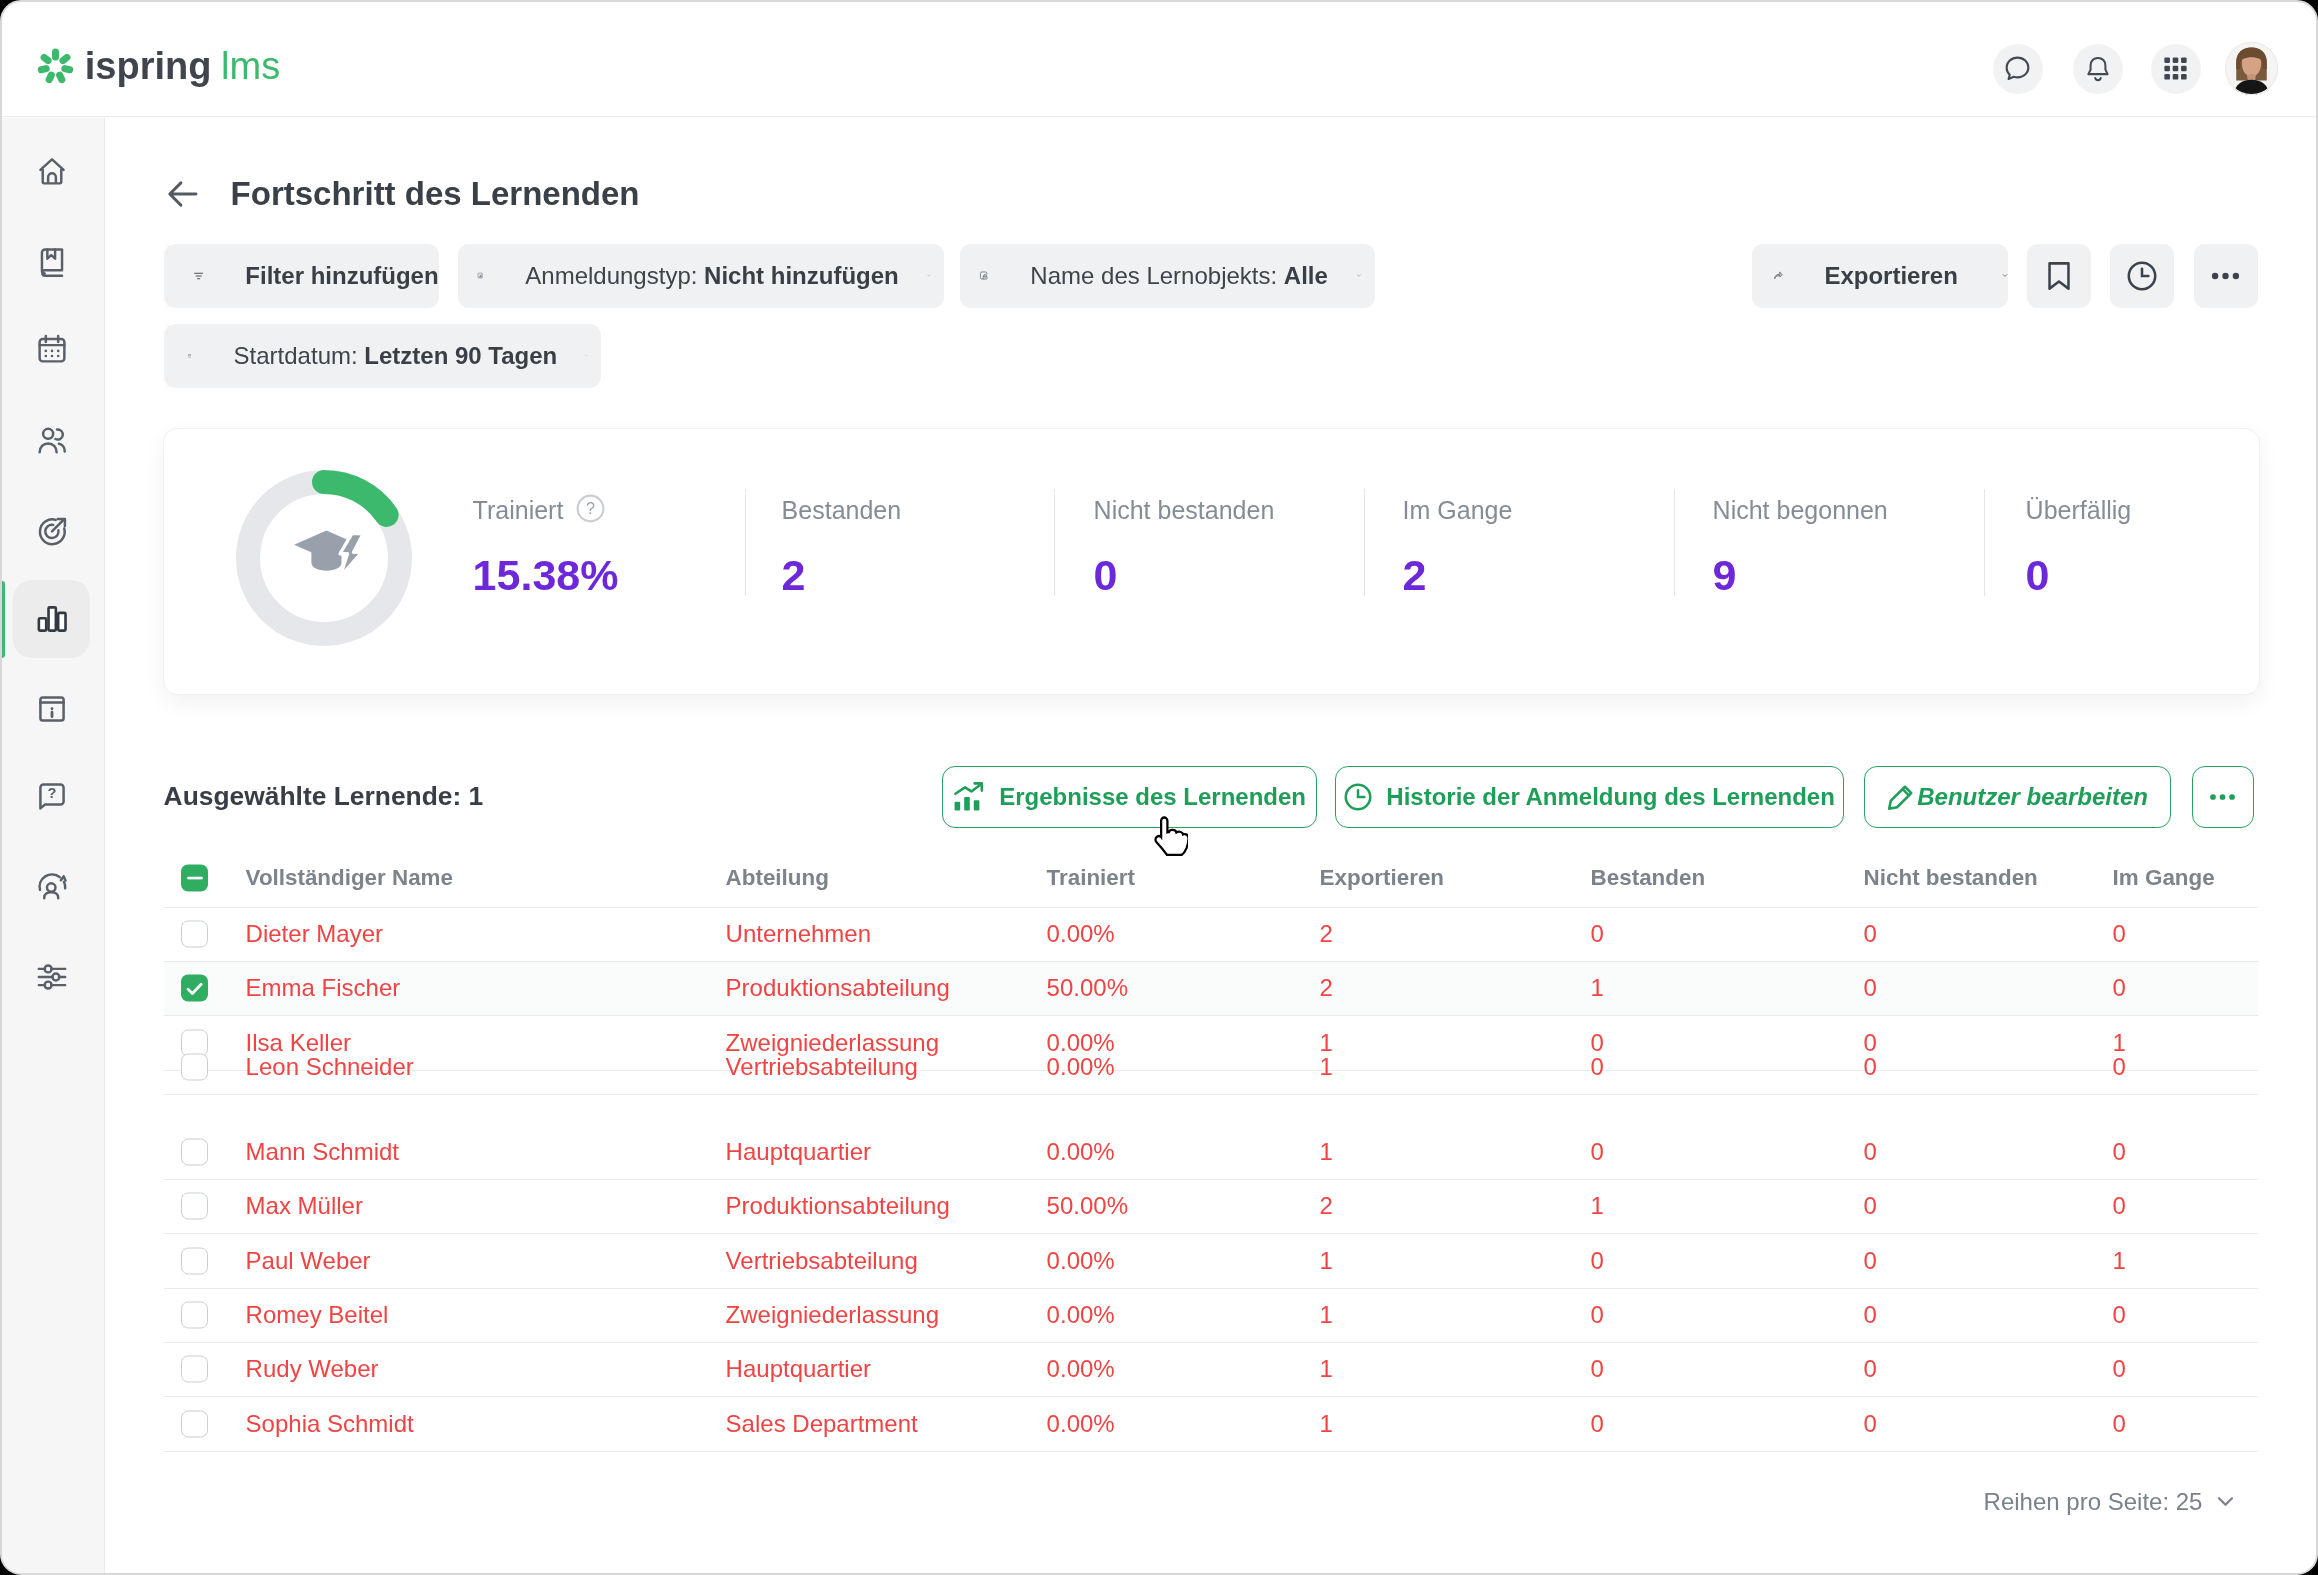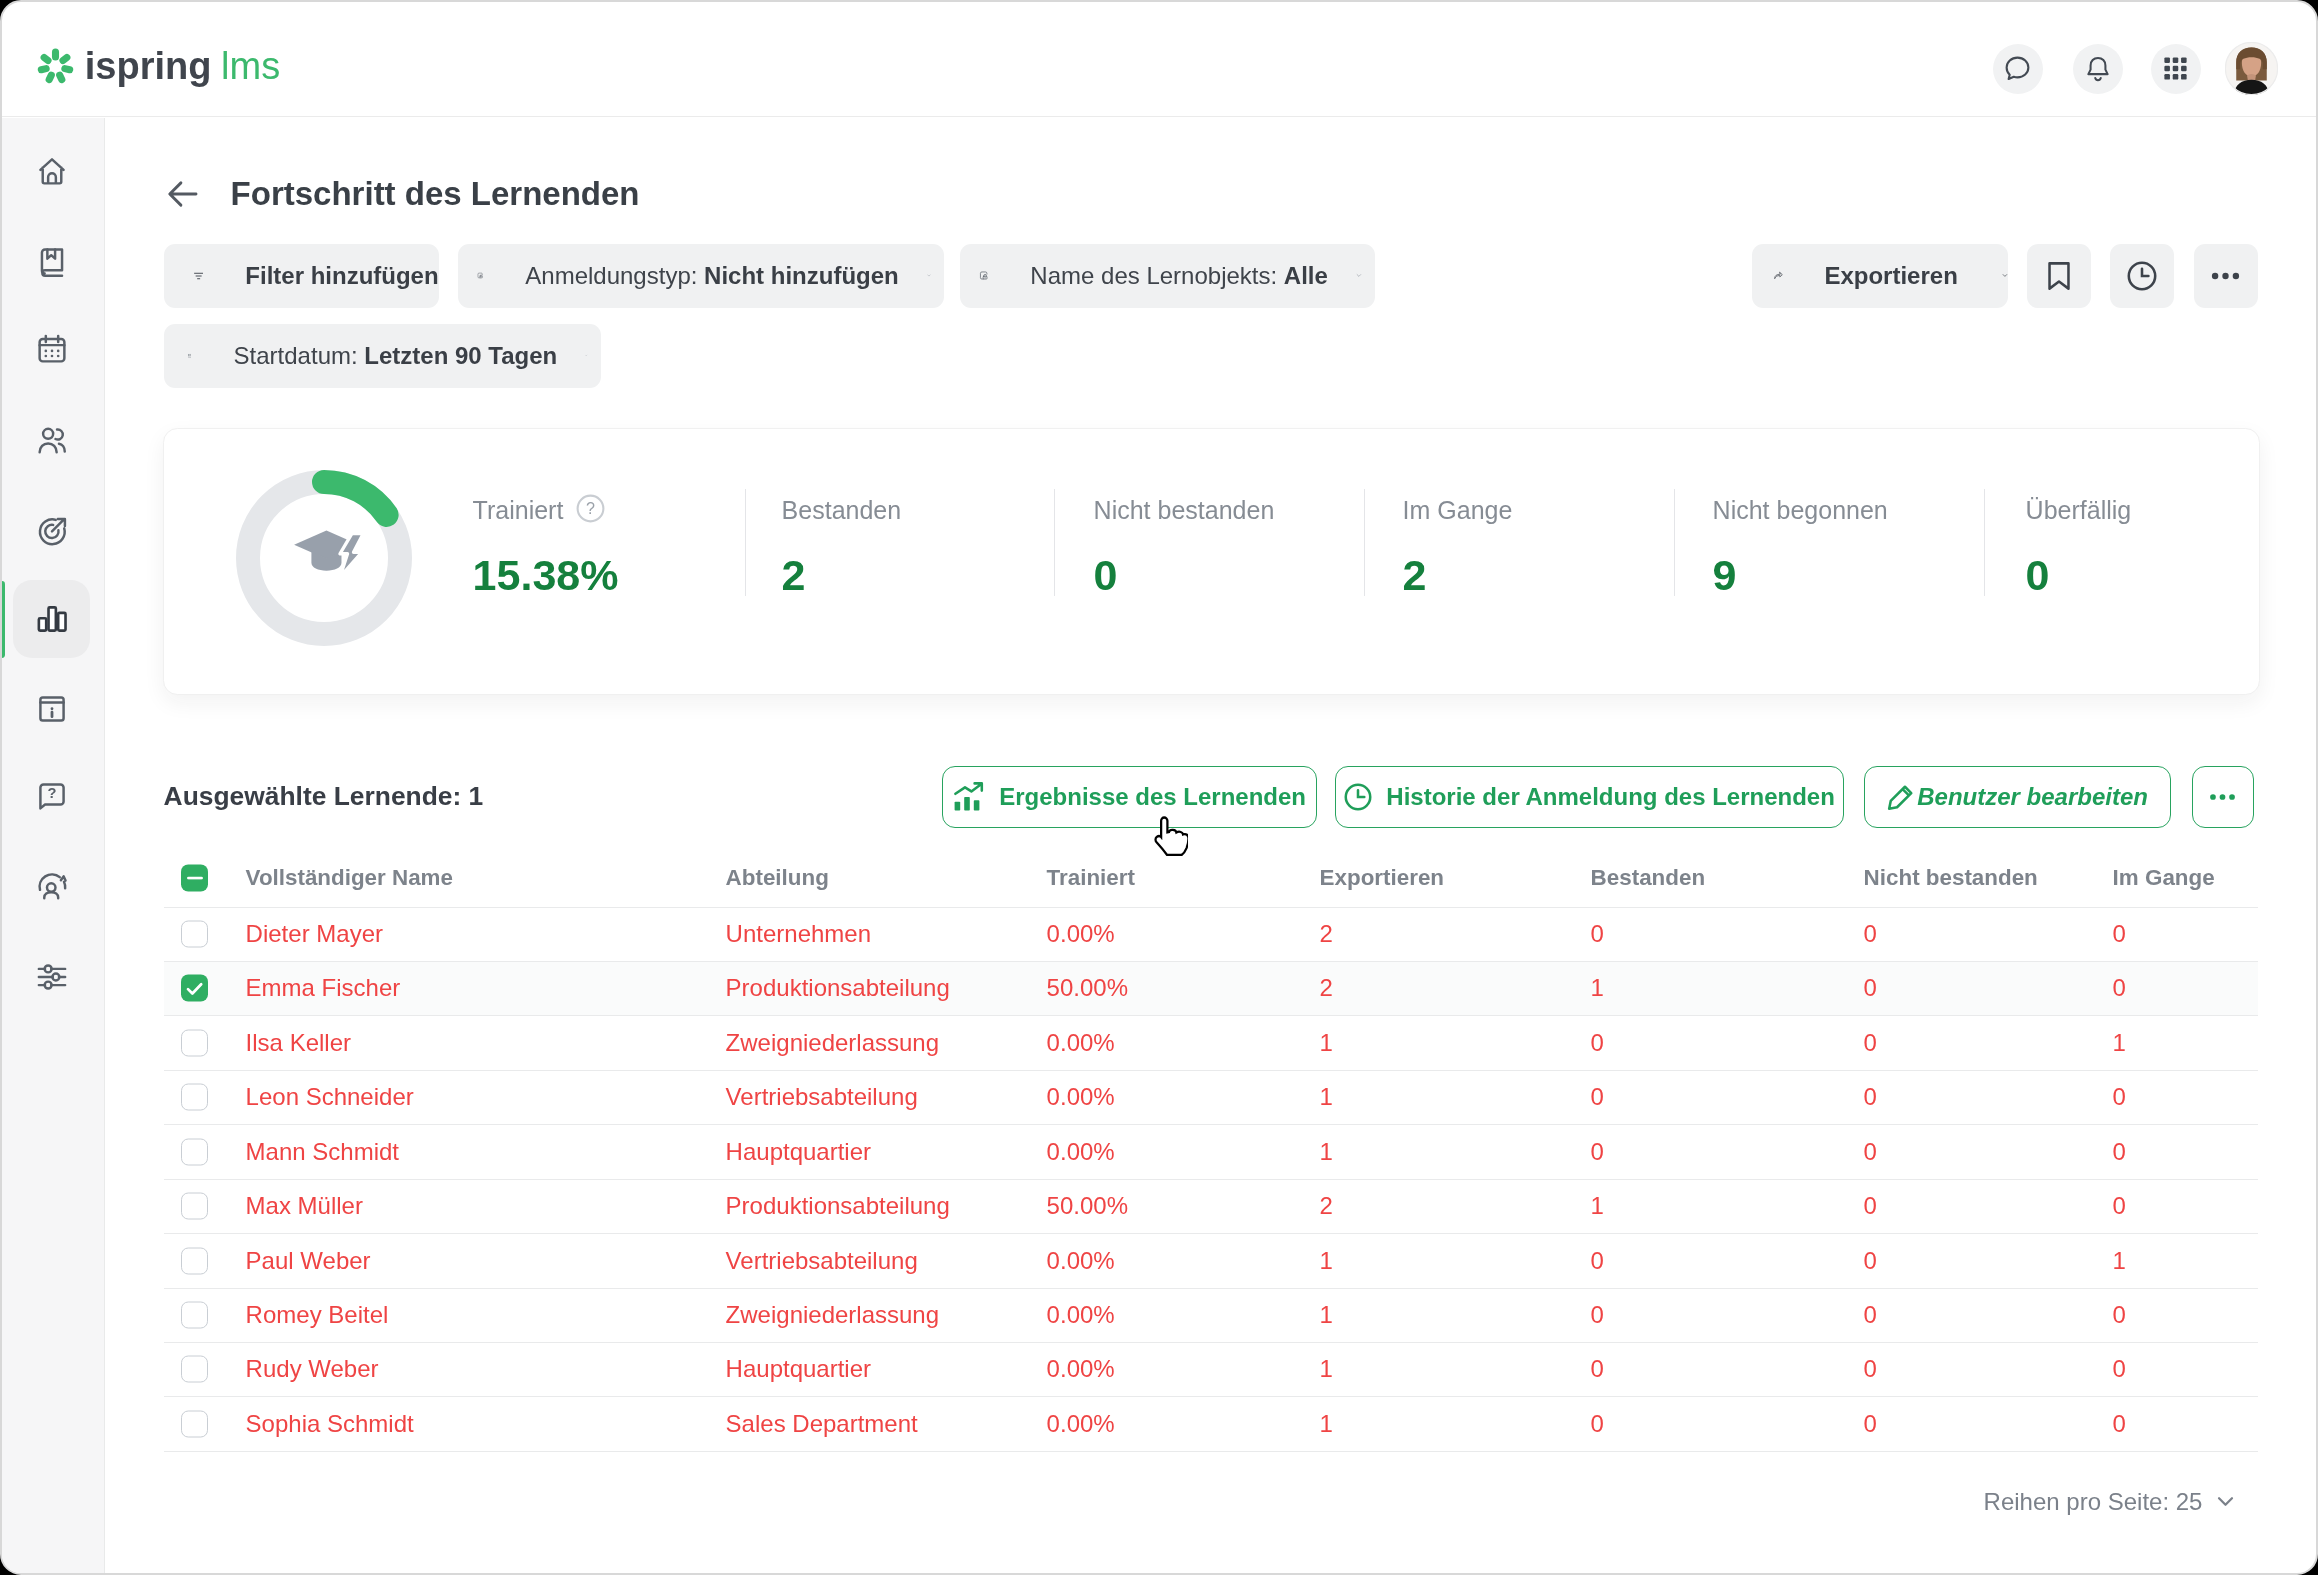--- a/index.html
+++ b/index.html
@@ -20,21 +20,21 @@
   .active-pill { position:absolute; left:0px; top:581px; width:5.6px; height:77px; border-radius:0 3.2px 3.2px 0; background:#3cb96d; }
   
   .title { position:absolute; left:231px; top:175px; font-size:33px; font-weight:700; color:#3a4047; }
   .chip { position:absolute; height:64px; border-radius:11.2px; background:#f0f1f2; display:flex; align-items:center; font-size:24px; color:#3f444b; white-space:nowrap;gap:28px; }
   .chip b { font-weight:700; color:#3a3f46; }
   .chev { width:21px; height:21px; }
   .sqbtn { position:absolute; width:64px; height:64px; border-radius:11.2px; background:#f0f1f2; display:flex; align-items:center; justify-content:center; }
   
   .card { position:absolute; left:163px; top:428px; width:2097px; height:267px; background:#fff; border-radius:14.4px; border:0.8px solid #f0f0f0; box-shadow:0 8px 21px rgba(30,34,40,.06); }
   .stat-label { position:absolute; top:496px; font-size:25px; color:#868c94; white-space:nowrap; }
-  .stat-value { position:absolute; top:551px; font-size:43px; font-weight:700; color:#15803d; }
+  .stat-value { position:absolute; top:551px; font-size:43px; font-weight:700; color:#6d28d9; }
   .stat-div { position:absolute; top:489px; width:1.6px; height:107px; background:#e4e5e8; }
   
   .sel-label { position:absolute; left:164px; top:781px; font-size:26.4px; font-weight:700; color:#393e46; }
   .gbtn { position:absolute; top:766px; height:62px; border:1.6px solid #28a35f; border-radius:13px; background:#fff; color:#1f9e59; font-size:24px; font-weight:700; display:flex; align-items:center; justify-content:center; }
   
   .thead { position:absolute; left:164px; top:849px; width:2094px; height:59px; font-size:22.4px; font-weight:700; color:#7d838b; border-bottom:1.6px solid #e9eaeb; }
   .trow { position:absolute; left:164px; width:2094px; height:54px; font-size:24px; color:#ef4444; border-bottom:1.6px solid #e9eaeb; }
   .cell { position:absolute; top:50%; transform:translateY(-50%); white-space:nowrap; }
   .cbx { position:absolute; left:17.6px; top:50%; transform:translateY(-50%); width:27px; height:27px; border-radius:7.2px; border:1.6px solid #c9ced4; background:#fff; }
   .cbx-on { border:none; background:#2fae62; }
@@ -359,21 +359,21 @@
   <div class="trow" style="top:1017px;">
     <div class="cbx"></div>
     <div class="cell c1">Ilsa Keller</div>
         <div class="cell c2">Zweigniederlassung</div>
         <div class="cell c3">0.00%</div>
     <div class="cell c4">1</div>
         <div class="cell c5">0</div>
         <div class="cell c6">0</div>
         <div class="cell c7">1</div>
   </div>
-  <div class="trow" style="top:1071px;">
+  <div class="trow" style="top:1041px;">
     <div class="cbx"></div>
     <div class="cell c1">Leon Schneider</div>
         <div class="cell c2">Vertriebsabteilung</div>
         <div class="cell c3">0.00%</div>
     <div class="cell c4">1</div>
         <div class="cell c5">0</div>
         <div class="cell c6">0</div>
         <div class="cell c7">0</div>
   </div>
   <div class="trow" style="top:1126px;">

